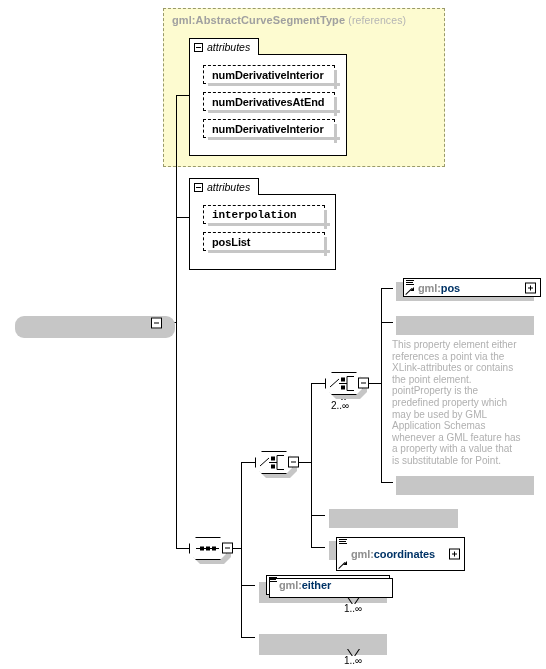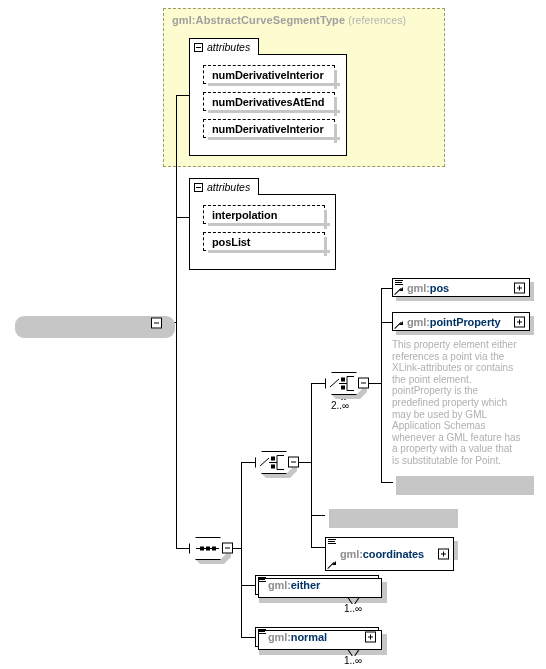--- a/index.html
+++ b/index.html
@@ -150,20 +150,21 @@
     z-index: 0;
   }
 
   
   .elem-box {
     position: absolute;
     box-sizing: border-box;
     border: 1px solid #000;
     background: #ffffff;
     z-index: 2;
+    margin-left: 11px;
   }
   .elem-box.double::after {
     
     content: "";
     position: absolute;
     left: 2px; top: 2px; right: -4px; bottom: -4px;
     border: 1px solid #000;
     z-index: -1;
     background: #fff;
     box-sizing: border-box;
@@ -345,21 +346,21 @@
     </div>
   </div>
 
   <div class="attr-group" style="left:189px; top:178px; width:160px; height:92px;">
     <div class="attr-tab" style="width:70px;">
       <span class="minus-box"></span>
       <span class="attr-tab-label">attributes</span>
     </div>
     <div class="attr-body" style="width:147px; height:76px;"></div>
 
-    <div class="attr-item" style="left:14px; top:27px; width:122px; height:19px;">
+    <div class="attr-item" style="left:14px; top:27px; width:122px; height:19px;font-family:Liberation Mono, monospace;">
       <span class="attr-item-label">interpolation</span>
       <span class="shadow" style="width:122px;"></span>
       <span class="shadow-r" style="height:19px;"></span>
     </div>
     <div class="attr-item" style="left:14px; top:54px; width:122px; height:19px;">
       <span class="attr-item-label">posList</span>
       <span class="shadow" style="width:122px;"></span>
       <span class="shadow-r" style="height:19px;"></span>
     </div>
   </div>
@@ -461,27 +462,20 @@
         <i></i>
       </span>
     <span class="glyph-arrow"></span>
     <span class="elem-label">
       <span class="ns-prefix">gml:</span><span class="elem-name">pos</span>
     </span>
     <span class="plus-box" style="right:4px;"></span>
   </div>
 
   <div class="node-shadow" style="left:396px; top:316px; width:138px; height:19px;"></div>
-  <div class="elem-box" style="left:392px; top:312px; width:138px; height:19px;">
-    <span class="glyph-arrow"></span>
-    <span class="elem-label">
-      <span class="ns-prefix">gml:</span><span class="elem-name">pointProperty</span>
-    </span>
-    <span class="plus-box" style="right:4px;"></span>
-  </div>
 
   <div class="doc-text" style="left:392px; top:339px; width:142px;">This property element either
 references a point via the
 XLink-attributes or contains
 the point element.
 pointProperty is the
 predefined property which
 may be used by GML
 Application Schemas
 whenever a GML feature has
@@ -514,27 +508,16 @@
         <i></i>
       </span>
     <span class="elem-label" style="left:12px;">
       <span class="ns-prefix">gml:</span><span class="elem-name">either</span>
     </span>
   </div>
   <div class="occ-tick" style="left:347px; top:597px;"></div>
   <div class="occ-label" style="left:344px; top:603px;">1..∞</div>
 
   <div class="node-shadow" style="left:259px; top:634px; width:128px; height:21px;"></div>
-  <div class="elem-box double" style="left:255px; top:627px; width:124px; height:20px;">
-    <span class="glyph-lines">
-        <i></i>
-        <i></i>
-        <i></i>
-      </span>
-    <span class="elem-label" style="left:12px;">
-      <span class="ns-prefix">gml:</span><span class="elem-name">normal</span>
-    </span>
-    <span class="plus-box" style="right:2px;"></span>
-  </div>
   <div class="occ-tick" style="left:347px; top:649px;"></div>
   <div class="occ-label" style="left:344px; top:655px;">1..∞</div>
 
 </div>
 
 </body></html>

